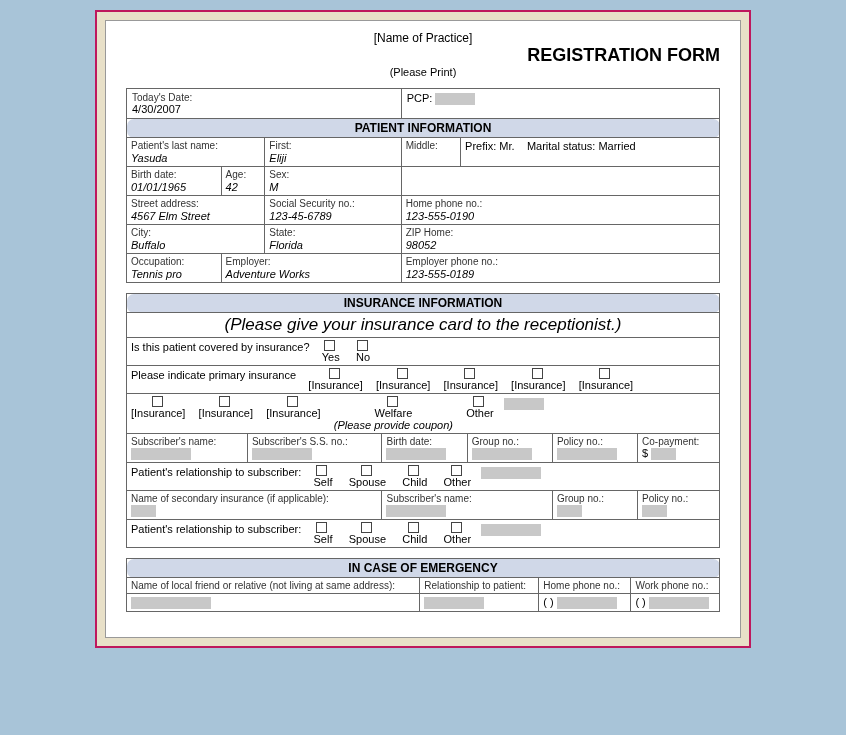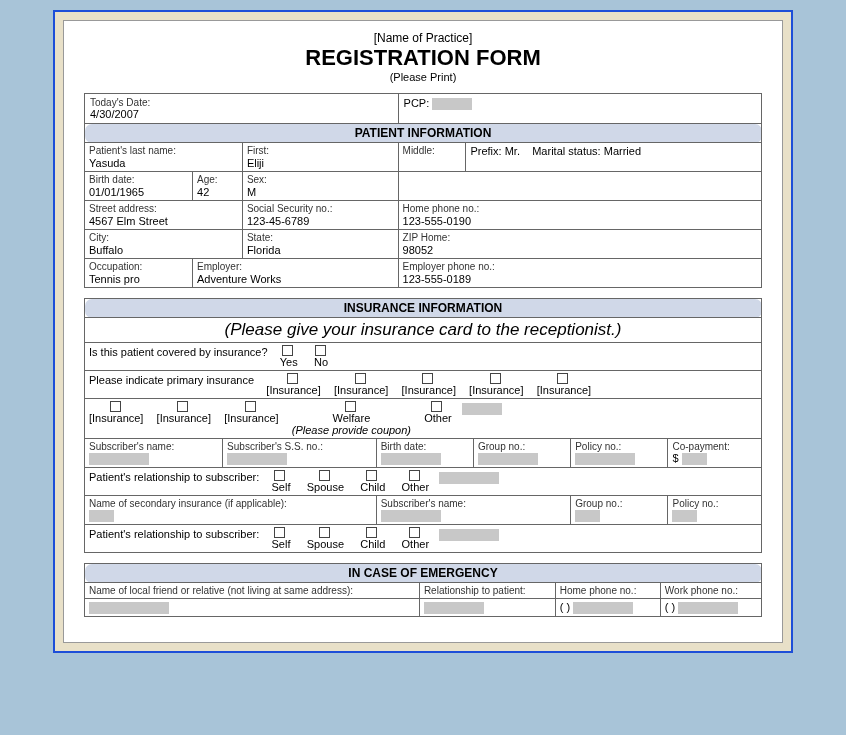--- a/index.html
+++ b/index.html
@@ -8,39 +8,40 @@
       display: flex;
       justify-content: center;
       align-items: flex-start;
       min-height: 735px;
       padding: 10px;
       font-family: Arial, sans-serif;
       font-size: 11px;
     }
     .page-wrapper {
       background: #e8e0c8;
-      border: 2px solid #1d4ed8;
+      border: 2px solid #be185d;
       padding: 8px;
-      width: 740px;
+      width: 656px;
     }
     .form-container {
       background: white;
       border: 1px solid #999;
       padding: 10px 20px 15px;
     }
     .form-header {
       text-align: center;
       margin-bottom: 10px;
     }
     .form-header .practice-name {
       font-size: 12px;
     }
     .form-header .form-title {
-      font-size: 22px;
+      font-size: 18px;
       font-weight: bold;
+      text-align: right;
     }
     .form-header .print-note {
       font-size: 11px;
     }
 
     
     .form-table {
       width: 100%;
       border-collapse: collapse;
       border: 1px solid #666;
@@ -61,20 +62,21 @@
     }
     .field-label {
       font-size: 10px;
       color: #333;
       display: block;
     }
     .field-value {
       font-size: 11px;
       display: block;
       margin-top: 1px;
+      font-style: italic;
     }
     .top-row td {
       padding: 3px 5px;
     }
     .gray-box {
       background: #c8c8c8;
       display: inline-block;
       width: 40px;
       height: 12px;
       vertical-align: middle;

